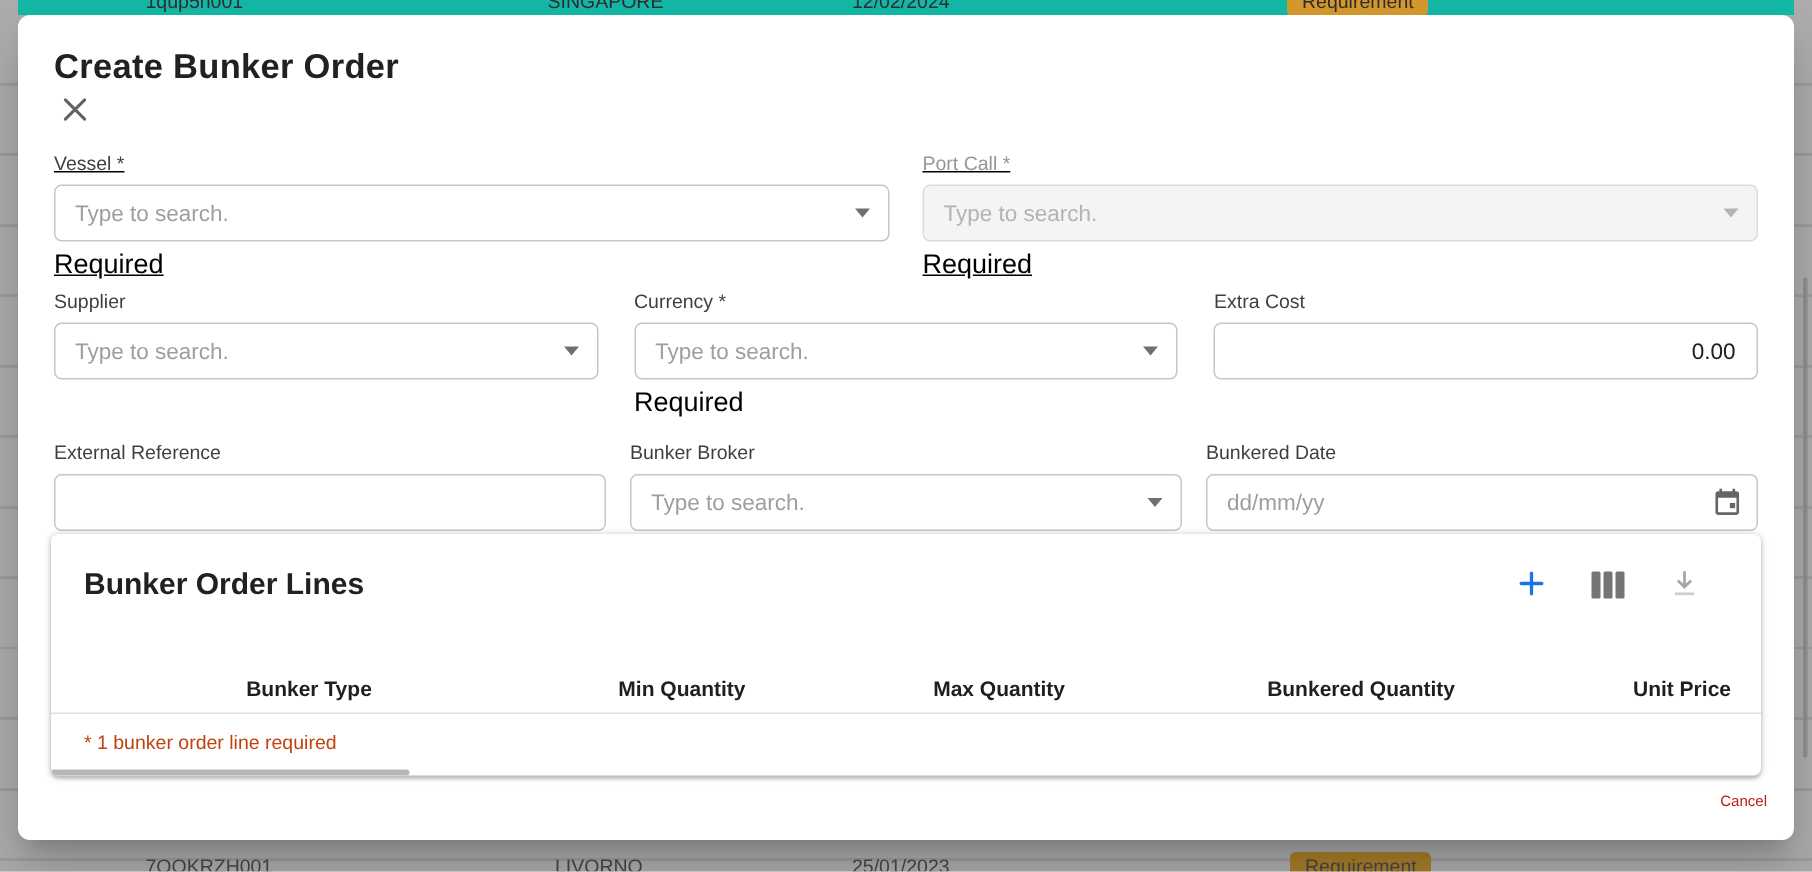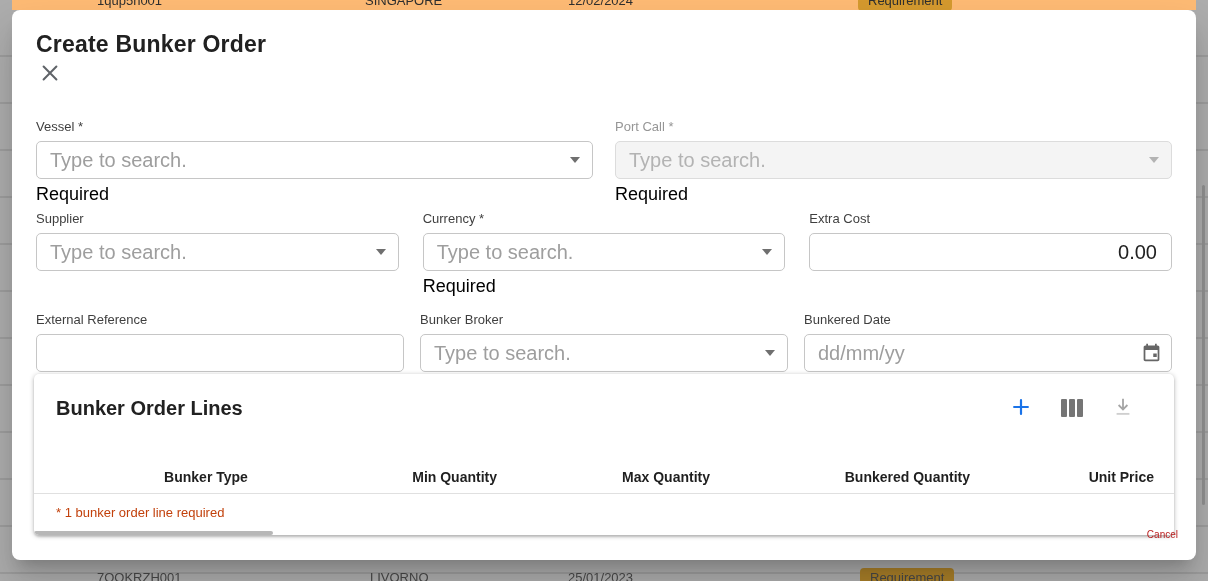--- a/index.html
+++ b/index.html
@@ -4,21 +4,21 @@
 <style>
   * { margin: 0; padding: 0; box-sizing: border-box; }
   html, body { width: 1208px; height: 581px; }
   body { font-family: "Liberation Sans", "DejaVu Sans", sans-serif; background: #acacac; overflow: hidden; }
   .stage { position: relative; width: 1208px; height: 581px; overflow: hidden; }
 
   
   .backdrop { position: absolute; left: 0; top: 10px; right: 0; bottom: 0;
     background: repeating-linear-gradient(180deg, #acacac 0px, #acacac 45px, #9c9c9c 45px, #9c9c9c 47px); }
   .bg-scrollbar { position: absolute; left: 1202px; top: 175px; width: 3px; height: 320px; background: #8f8f8f; border-radius: 2px; }
-  .bg-strip-top { position: absolute; left: 12px; top: 0; width: 1184px; height: 10px; background: #fdba74; overflow: hidden; }
+  .bg-strip-top { position: absolute; left: 12px; top: 0; width: 1184px; height: 10px; background: #14b8a6; overflow: hidden; }
   .bg-strip-top span { position: absolute; top: -9px; line-height: 20px; font-size: 13px; color: #2e2e2e; white-space: nowrap; }
   .bg-strip-top .c1 { left: 85px; } .bg-strip-top .c2 { left: 353px; } .bg-strip-top .c3 { left: 556px; }
   .badge-top { position: absolute; left: 846px; top: -10px; height: 20px; padding: 0 10px; border-radius: 4px;
     background: #d4992e; color: #4a3408; font-size: 12px; line-height: 20px; font-weight: 400; }
   .bg-strip-bottom { position: absolute; left: 12px; top: 560px; width: 1184px; height: 21px; overflow: hidden; }
   .bg-strip-bottom span { position: absolute; top: 8px; line-height: 20px; font-size: 13px; color: #474747; white-space: nowrap; }
   .bg-strip-bottom .c1 { left: 85px; } .bg-strip-bottom .c2 { left: 358px; } .bg-strip-bottom .c3 { left: 556px; }
   .badge-bottom { position: absolute; left: 848px; top: 10px; height: 20px; padding: 0 10px; border-radius: 4px;
     background: #a87e28; color: #3f2f09; font-size: 12px; line-height: 20px; }
 
@@ -27,29 +27,29 @@
     border-radius: 8px; box-shadow: 0 11px 15px -7px rgba(0,0,0,.2), 0 24px 38px 3px rgba(0,0,0,.14); }
   .modal-content { padding: 0 24px; height: 100%; position: relative; }
 
   .modal-header { display: flex; justify-content: space-between; align-items: flex-start; padding-top: 21px; flex-direction: column; }
   .modal-title { font-size: 23px; color: #212121; letter-spacing: .2px; }
   .close-btn { margin-top: 2px; margin-right: 2px; width: 28px; height: 28px; border: none; background: transparent;
     cursor: pointer; color: #5f6368; display: flex; align-items: center; justify-content: center; }
 
   
   .form-row { display: grid; column-gap: 22px; }
-  .row-1 { grid-template-columns: 1fr 1fr; margin-top: 31px; }
+  .row-1 { grid-template-columns: 1fr 1fr; margin-top: 13px; text-decoration: underline; }
   .row-2 { grid-template-columns: 1fr 1fr 1fr; column-gap: 24px; margin-top: 6px; }
   .row-3 { grid-template-columns: 1fr 1fr 1fr; column-gap: 16px; margin-top: 15px; }
 
   .field-label { font-size: 13px; color: #3f3f3f; margin-bottom: 7px; }
   .field-label.disabled { color: #969696; }
   .input-wrap { position: relative; }
   .text-input { width: 100%; height: 38px; border: 1px solid #c6c6c6; border-radius: 5px; padding: 0 34px 0 13px;
-    font-size: 20px; color: #212121; background: #fff; outline: none; font-family: inherit; }
+    font-size: 15px; color: #212121; background: #fff; outline: none; font-family: inherit; }
   .text-input::placeholder { color: #9e9e9e; opacity: 1; }
   .text-input.no-icon { padding-right: 13px; }
   .text-input.num { text-align: right; padding-right: 14px; padding-left: 36px; }
   .text-input.disabled { background: #f4f4f4; border-color: #dcdcdc; }
   .text-input.disabled::placeholder { color: #b3b3b3; }
   .helper-text { font-size: 18px; color: #000000; margin-top: 5px; }
 
   .dd-arrow { position: absolute; right: 13px; top: 16px; width: 0; height: 0; cursor: pointer;
     border-left: 5.5px solid transparent; border-right: 5.5px solid transparent; border-top: 6px solid #6f6f6f; }
   .dd-arrow.disabled { border-top-color: #b3b3b3; cursor: default; }

